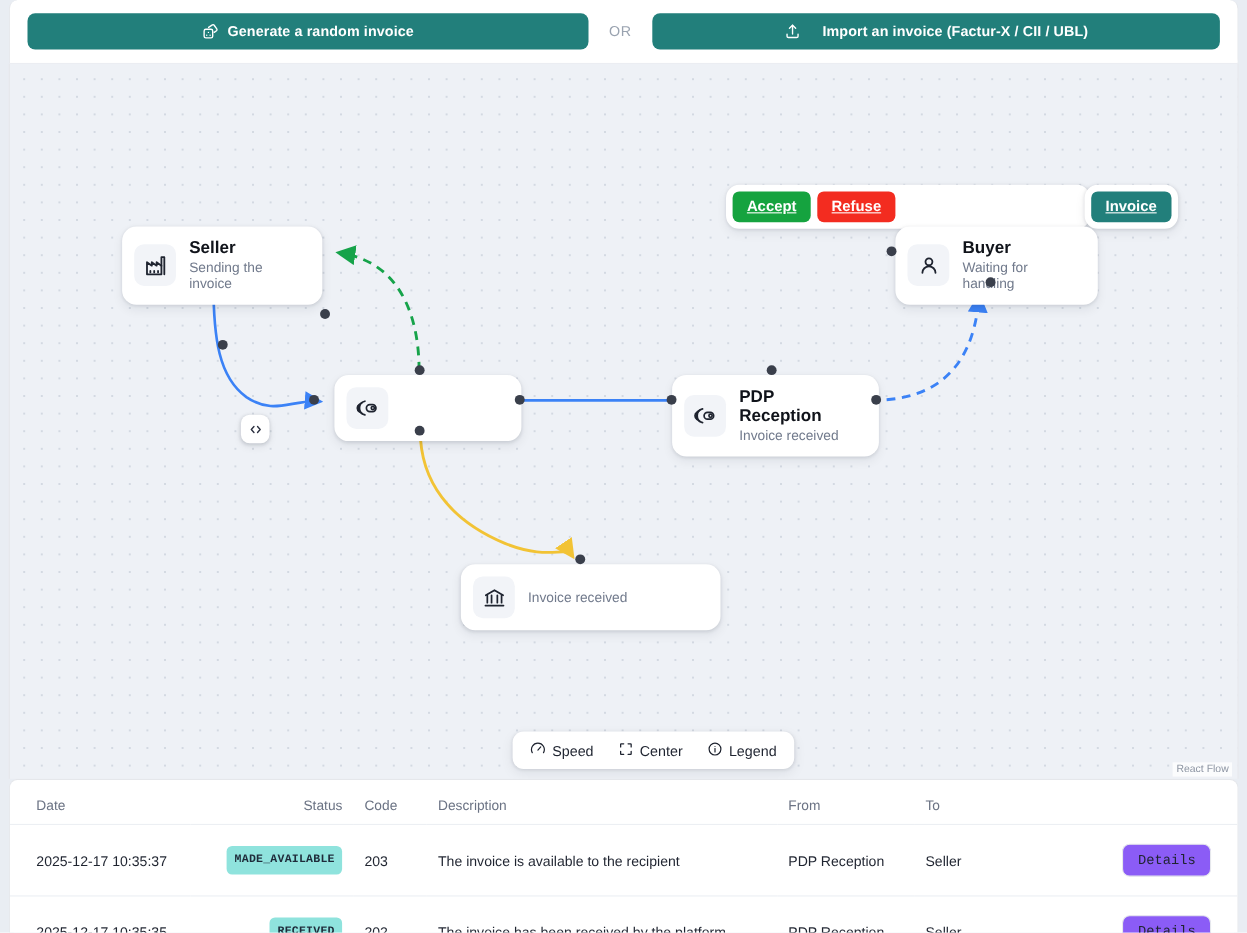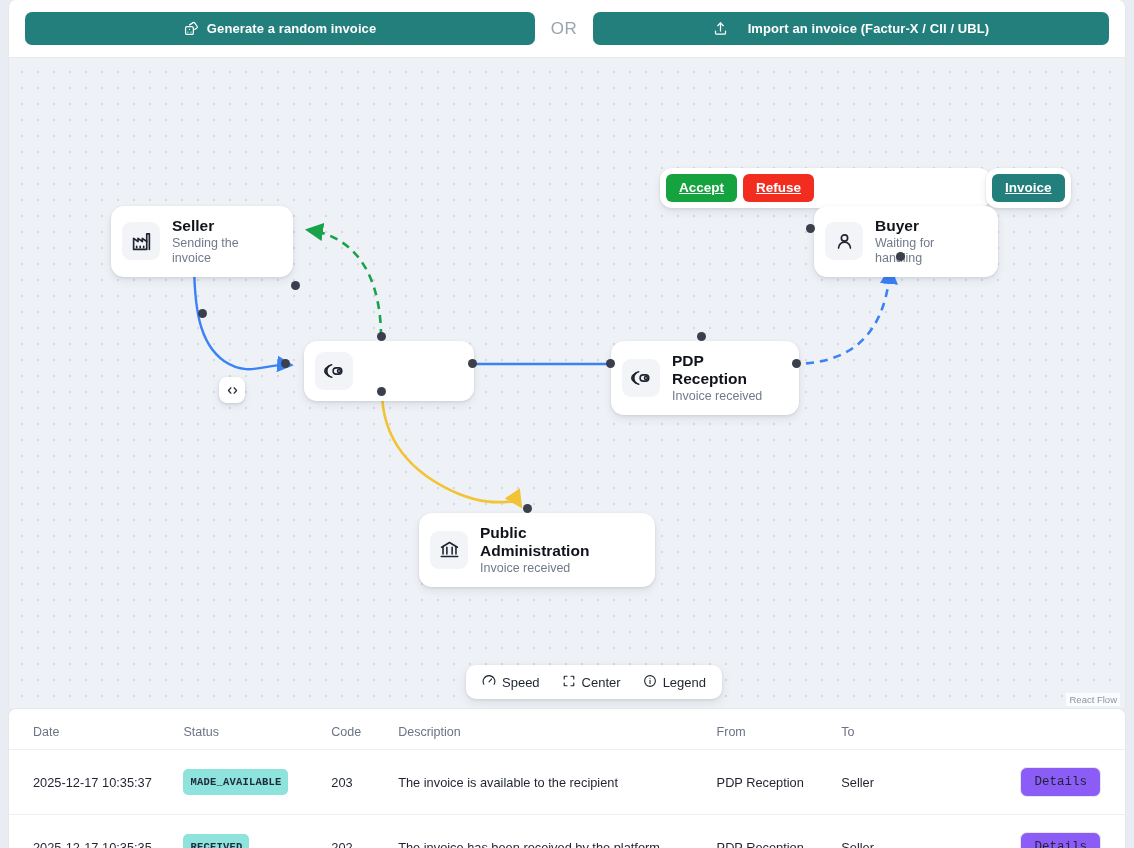--- a/index.html
+++ b/index.html
@@ -41,21 +41,21 @@
     letter-spacing: .1px;
     cursor: pointer;
     font-family: "Liberation Sans", sans-serif;
   }
   #generate-btn { width: 512px; }
   #import-btn  { width: 518px; gap: 20px; }
   .or-sep {
     width: 58px;
     text-align: center;
     color: #9aa3b0;
-    font-size: 17px;
+    font-size: 13px;
     letter-spacing: .6px;
     font-weight: 500;
   }
   .btn-ico { display: inline-flex; align-items: center; }
 
   
   .canvas {
     position: absolute; left: 8px; top: 58px;
     width: 1118px; height: 650px;
     background-color: #eef1f6;
@@ -176,21 +176,21 @@
     padding: 16px 10px 10px 10px;
     border-bottom: 1px solid #eceff3;
   }
   tbody td {
     font-size: 12.8px; color: #1f2430;
     padding: 17px 10px;
     border-bottom: 1px solid #eceff3;
     vertical-align: middle;
   }
   th.c-date, td.c-date { padding-left: 24px; width: 165px; }
-  th.c-status, td.c-status { width: 148px; }
+  th.c-status, td.c-status { width: 148px; text-align: right; }
   th.c-code, td.c-code { width: 67px; }
   th.c-desc, td.c-desc { width: 320px; }
   th.c-from, td.c-from { width: 125px; }
   th.c-to, td.c-to { width: 180px; }
   th.c-act, td.c-act { text-align: right; padding-right: 24px; }
 
   .badge {
     display: inline-block;
     background: #8fe3dd;
     color: #1e2b3a;
@@ -359,21 +359,20 @@
 
     <div class="node" style="left:410px; top:455px; width:236px;">
       <span class="node-ico">
         <svg width="21" height="21" viewBox="0 0 24 24" fill="none" stroke="currentColor" stroke-width="1.8" stroke-linecap="round" stroke-linejoin="round">
           <path d="M3 9.4 12 4l9 5.4"></path>
           <path d="M4.6 9.4V17M9 9.4V17M15 9.4V17M19.4 9.4V17"></path>
           <path d="M2.6 20h18.8"></path>
         </svg>
       </span>
       <span class="node-txt">
-        <span class="node-title">Public Administration</span>
         <span class="node-sub">Invoice received</span>
       </span>
     </div>
     <span class="handle" style="left:514px; top:446px;"></span>
 
     <div class="controls">
       <div class="ctrl">
         <span>
           <svg width="14" height="14" viewBox="0 0 24 24" fill="none" stroke="currentColor" stroke-width="1.9" stroke-linecap="round" stroke-linejoin="round">
             <path d="M3.2 17.5a10 10 0 1 1 17.6 0"></path>

